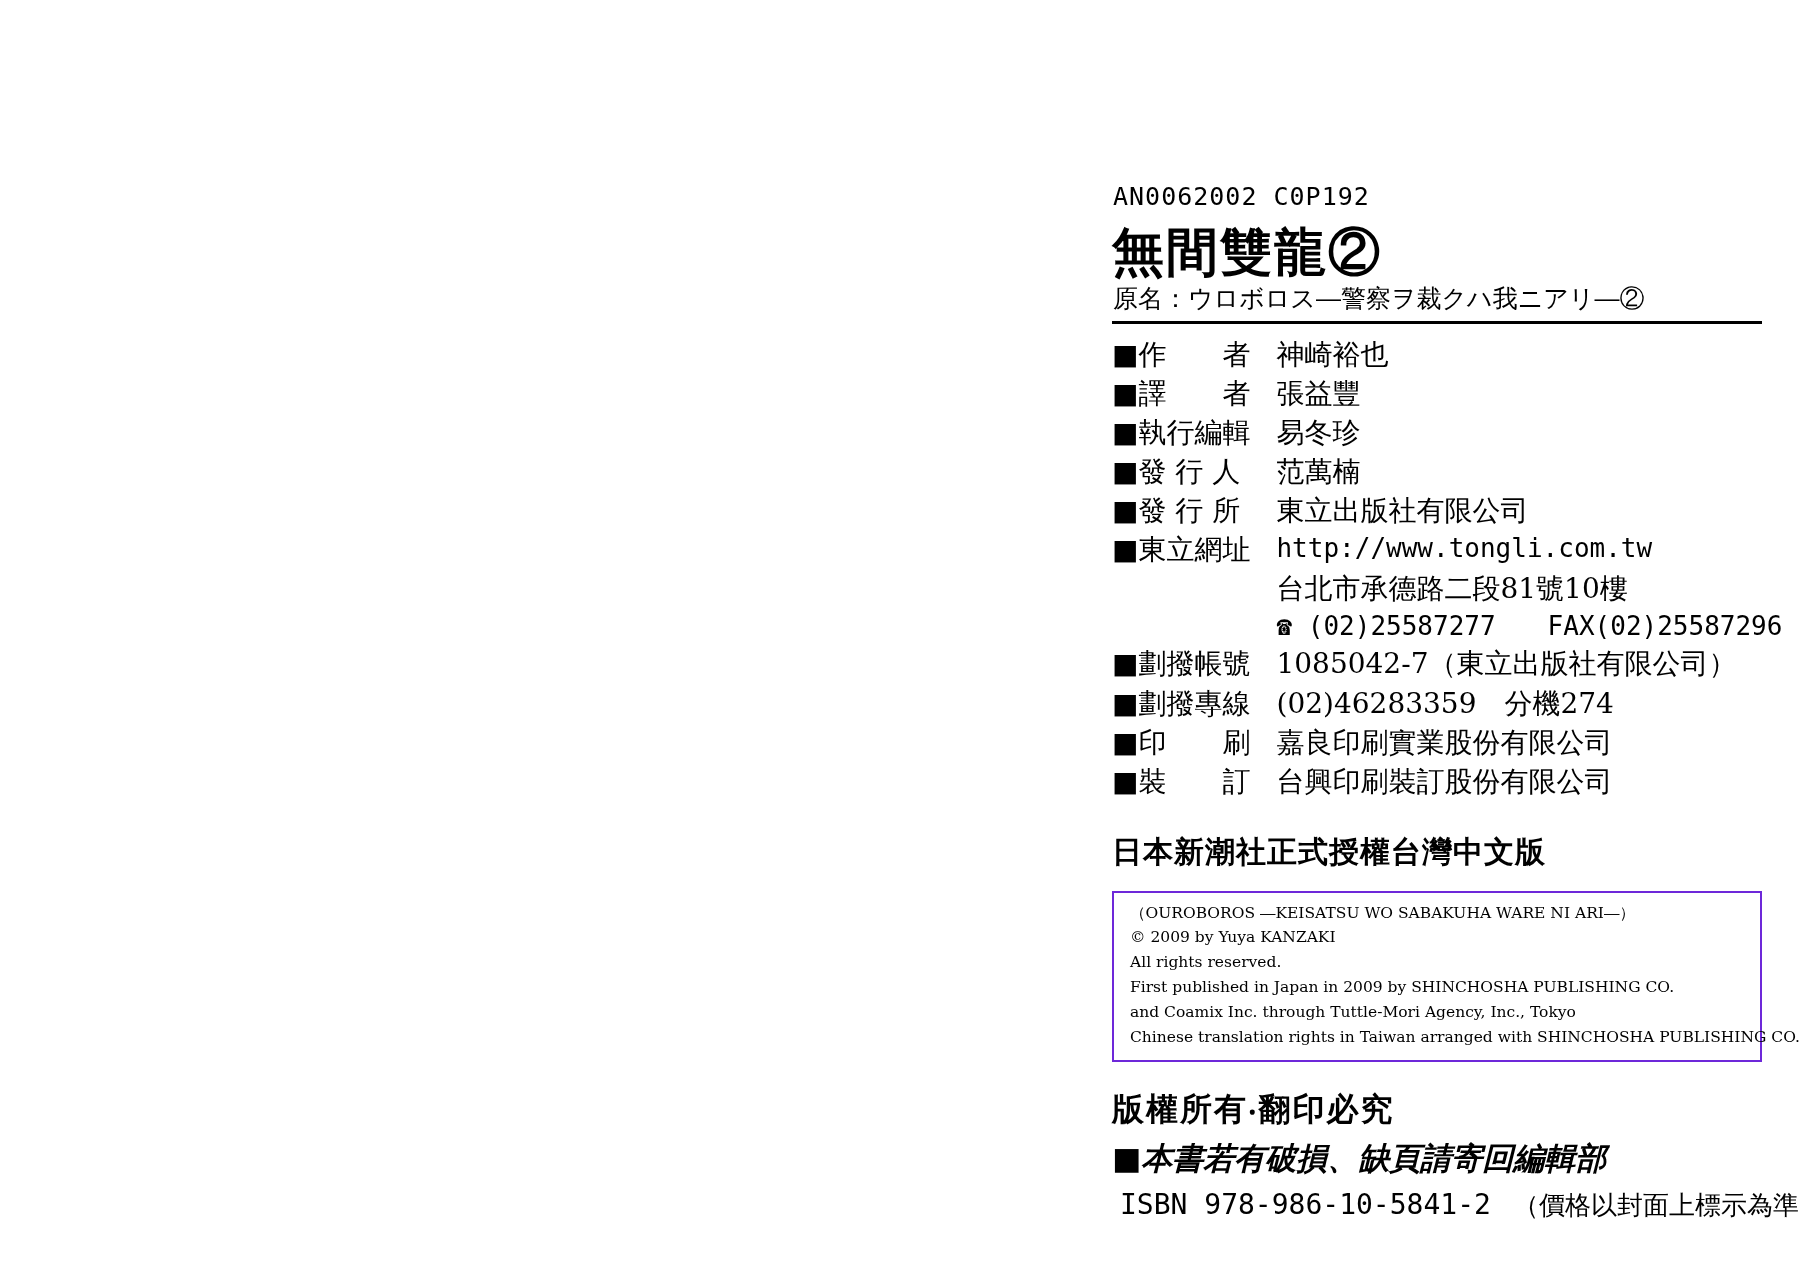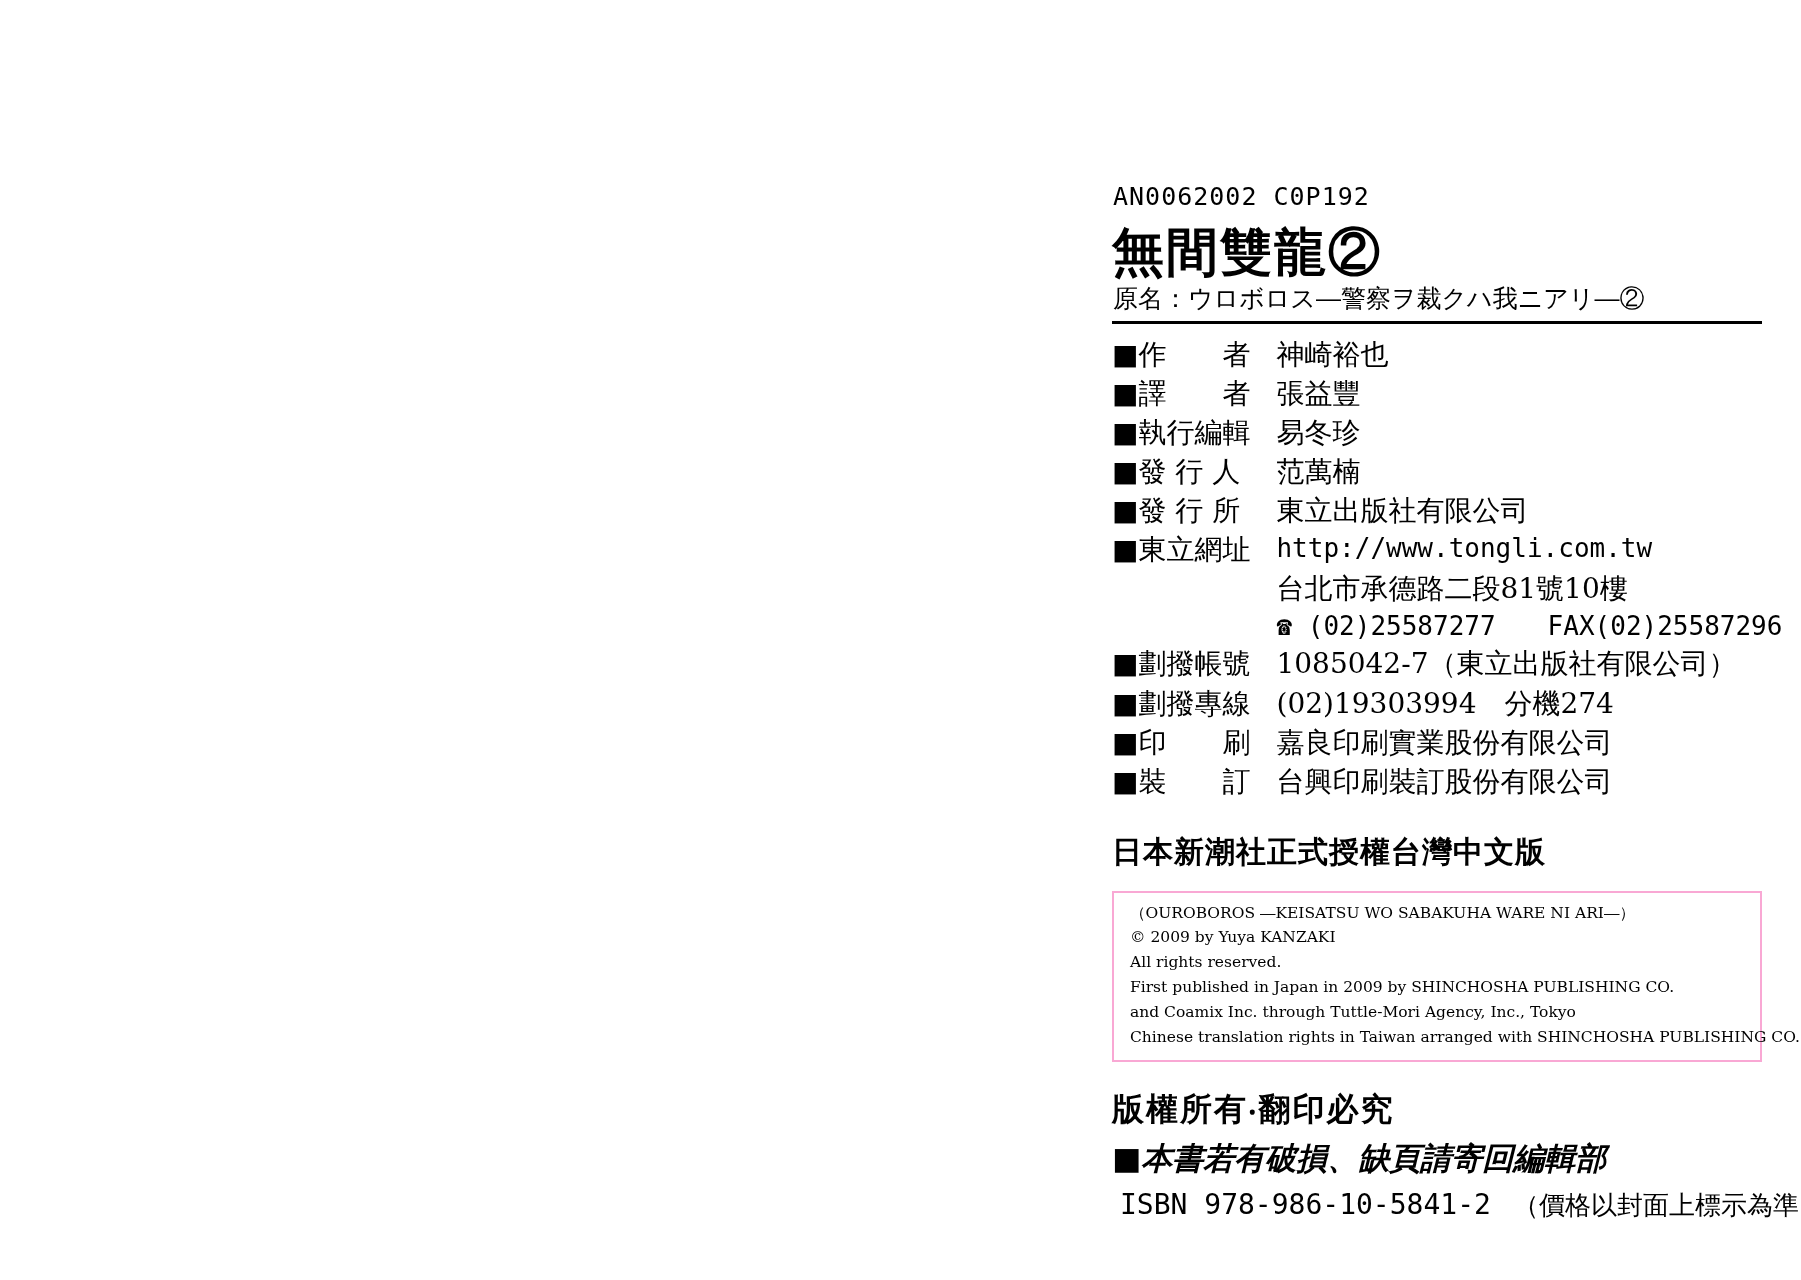--- a/index.html
+++ b/index.html
@@ -94,21 +94,21 @@
   }
 
   .license-line {
     font-weight: bold;
     font-size: 30px;
     letter-spacing: 1px;
     margin: 28px 0 18px 2px;
   }
 
   .copyright-box {
-    border: 2px solid #f9a8d4;
+    border: 2px solid #6d28d9;
     padding: 12px 16px 14px 16px;
     width: 650px;
     box-sizing: border-box;
     margin-left: 2px;
   }
   .copyright-box p {
     margin: 0 0 7px 0;
     font-size: 15.5px;
     font-family: "DejaVu Serif", serif;
     line-height: 1.15;
@@ -191,21 +191,21 @@
         <tr>
           <td class="lbl"></td>
           <td class="val mono">☎ (02)25587277　　FAX(02)25587296</td>
         </tr>
         <tr>
           <td class="lbl">■劃撥帳號</td>
           <td class="val">1085042-7（東立出版社有限公司）</td>
         </tr>
         <tr>
           <td class="lbl">■劃撥專線</td>
-          <td class="val">(02)19303994　分機274</td>
+          <td class="val">(02)46283359　分機274</td>
         </tr>
         <tr>
           <td class="lbl">■印　　刷</td>
           <td class="val">嘉良印刷實業股份有限公司</td>
         </tr>
         <tr>
           <td class="lbl">■裝　　訂</td>
           <td class="val">台興印刷裝訂股份有限公司</td>
         </tr>
       </tbody>

